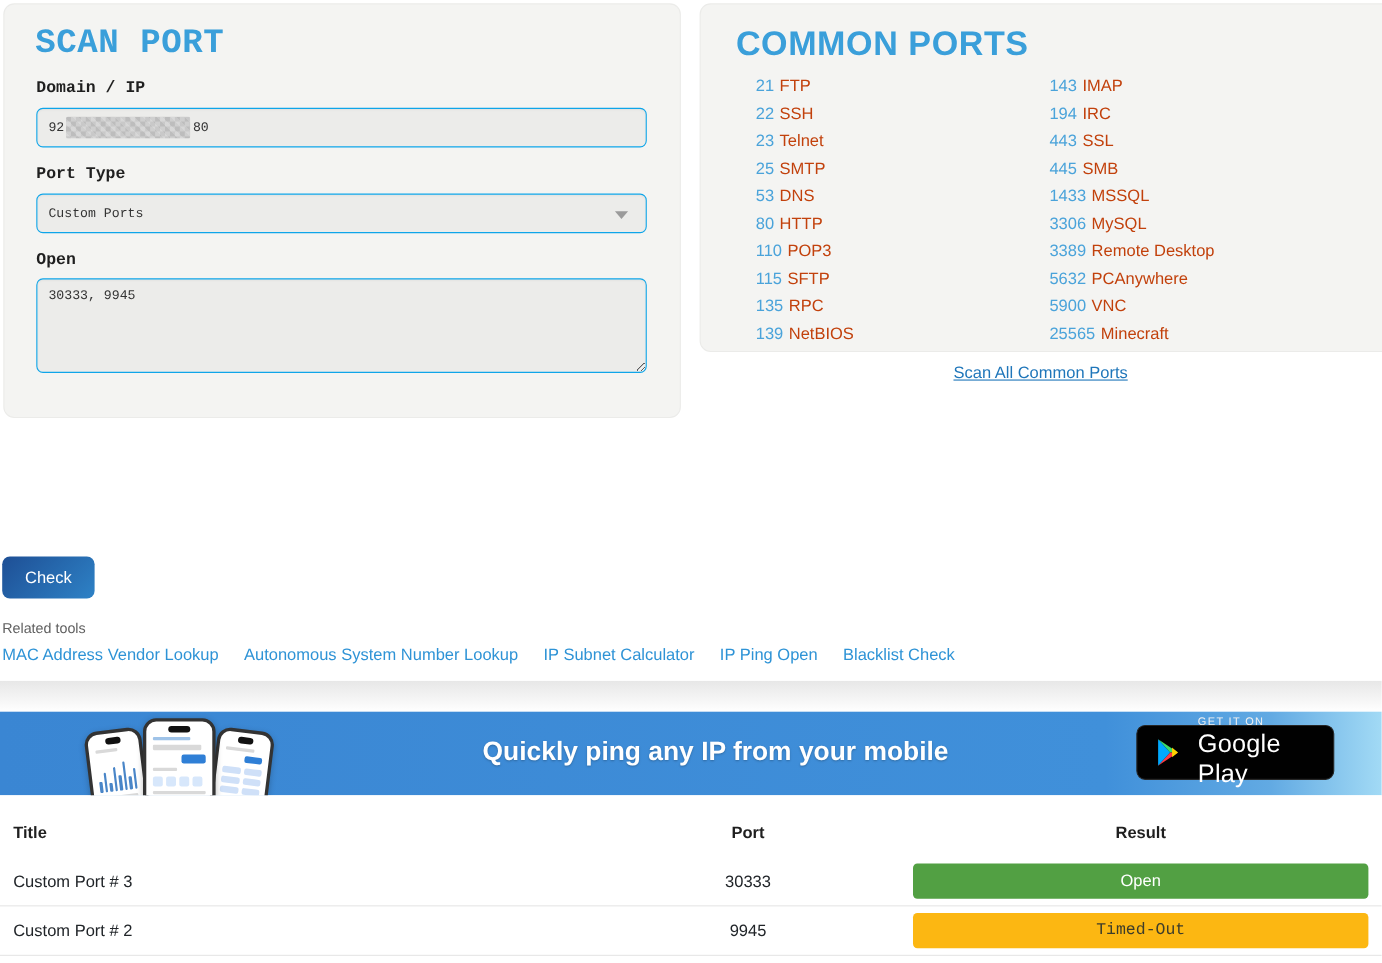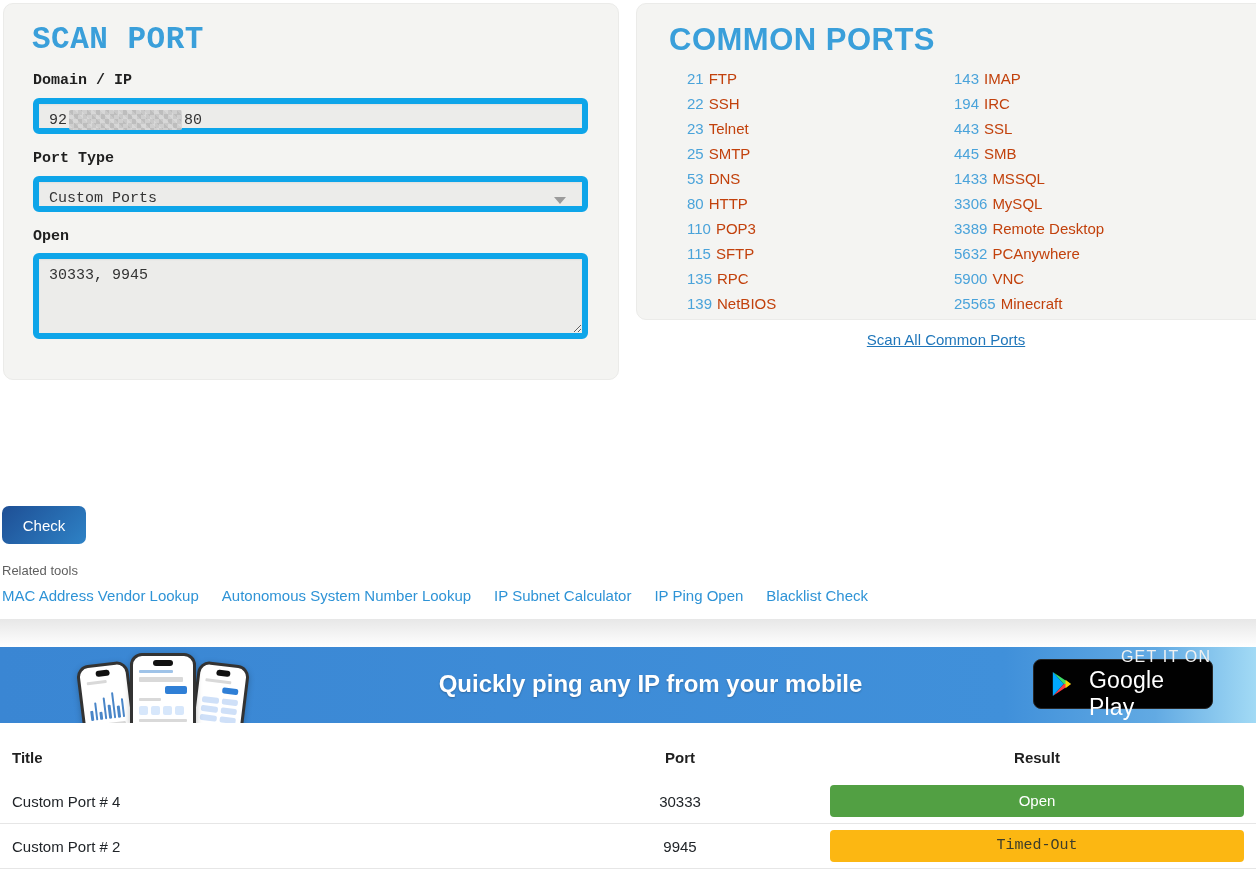--- a/index.html
+++ b/index.html
@@ -9,22 +9,22 @@
   
   .panel { position: absolute; background: #f4f4f2; border: 1px solid #ebebe9; border-radius: 10px; }
   .panel-scan   { left: 3px;   top: 3px; width: 616px; height: 377px; font-family: Liberation Mono, monospace; }
   .panel-common { left: 636px; top: 3px; width: 640px; height: 317px; }
 
   .panel-title { position: absolute; left: 28px; top: 18px; font-size: 31px; font-weight: 600;
     color: #3a9fda; letter-spacing: .5px; }
 
   .field-label { position: absolute; left: 29px; font-size: 15px; font-weight: 700; color: #1f1f1f; }
   .ctl { position: absolute; left: 29px; width: 555px; background: #ececea;
-    border: 6px solid #0ea5e9; border-radius: 6px; box-shadow: inset 0 1px 2px rgba(0,0,0,.05);
-    font-size: 15px; color: #333; }
+    border: 1px solid #0ea5e9; border-radius: 6px; box-shadow: inset 0 1px 2px rgba(0,0,0,.05);
+    font-size: 12px; color: #333; }
   .ctl-input  { top: 94px;  height: 36px; line-height: 34px; padding: 0 10px; }
   .ctl-select { top: 172px; height: 36px; line-height: 34px; padding: 0 10px; cursor: pointer; }
   .sel-arrow { position: absolute; right: 16px; top: 15px; width: 0; height: 0;
     border: 6px solid transparent; border-top: 7px solid #9b9b9b; border-bottom: 0; }
   textarea.ctl-textarea { top: 249px; height: 86px; padding: 8px 10px; resize: both;
     font-family: inherit; outline: none; display: block; }
 
   .redacted { display: inline-block; width: 113px; height: 20px; vertical-align: middle;
     margin: 0 2px; border-radius: 2px;
     background:
@@ -73,21 +73,21 @@
   .icon-grid { display: flex; gap: 3px; margin: 5px 6px 0; }
   .icon-grid i { width: 9px; height: 9px; background: #d7e7fb; border-radius: 2px; display: block; }
   .bars { display: flex; align-items: flex-end; gap: 2px; margin: 8px 6px 0; height: 28px; }
   .bars i { display: block; width: 3px; background: #4a86c8; border-radius: 1px; }
   .pills { display: grid; grid-template-columns: 1fr 1fr; gap: 3px; margin: 5px 5px 0; }
   .pills i { display: block; height: 6px; background: #cfe0f8; border-radius: 2px; }
 
   .play-badge { position: absolute; right: 43px; top: 12px; width: 180px; height: 50px;
     background: #010101; border: 1px solid #262626; border-radius: 8px; cursor: pointer;
     display: flex; align-items: center; padding-left: 14px; gap: 12px; }
-  .gp-small { font-size: 16px; letter-spacing: 1.2px; color: #f1f1f1; margin-left: 32px; }
+  .gp-small { font-size: 10px; letter-spacing: 1.2px; color: #f1f1f1; }
   .gp-large { font-size: 23px; color: #fff; margin-top: 1px; letter-spacing: .2px; }
 
   
   .results { position: absolute; left: 0; top: 723px; width: 1256px; background: #fff; font-size: 15px; }
   .trow { display: grid; grid-template-columns: 620px 120px 516px; align-items: center; }
   .thead { height: 56px; padding-top: 12px; font-weight: 700; color: #1f1f1f; }
   .tdata { height: 45px; border-bottom: 1px solid #e6e6e6; color: #212529; }
   .c-title  { padding-left: 12px; text-align: left; }
   .c-port   { text-align: center; }
   .c-result { padding-left: 90px; padding-right: 12px; text-align: center; }
@@ -229,21 +229,21 @@
 </div>
 
 <div class="results">
   <div class="trow thead">
     <div class="c-title">Title</div>
     <div class="c-port">Port</div>
     <div class="c-result">Result</div>
   </div>
 
   <div class="trow tdata">
-    <div class="c-title">Custom Port # 4</div>
+    <div class="c-title">Custom Port # 3</div>
     <div class="c-port">30333</div>
     <div class="c-result">
         <span class="badge badge-open">Open</span>
       </div>
   </div>
 
   <div class="trow tdata">
     <div class="c-title">Custom Port # 2</div>
     <div class="c-port">9945</div>
     <div class="c-result">

